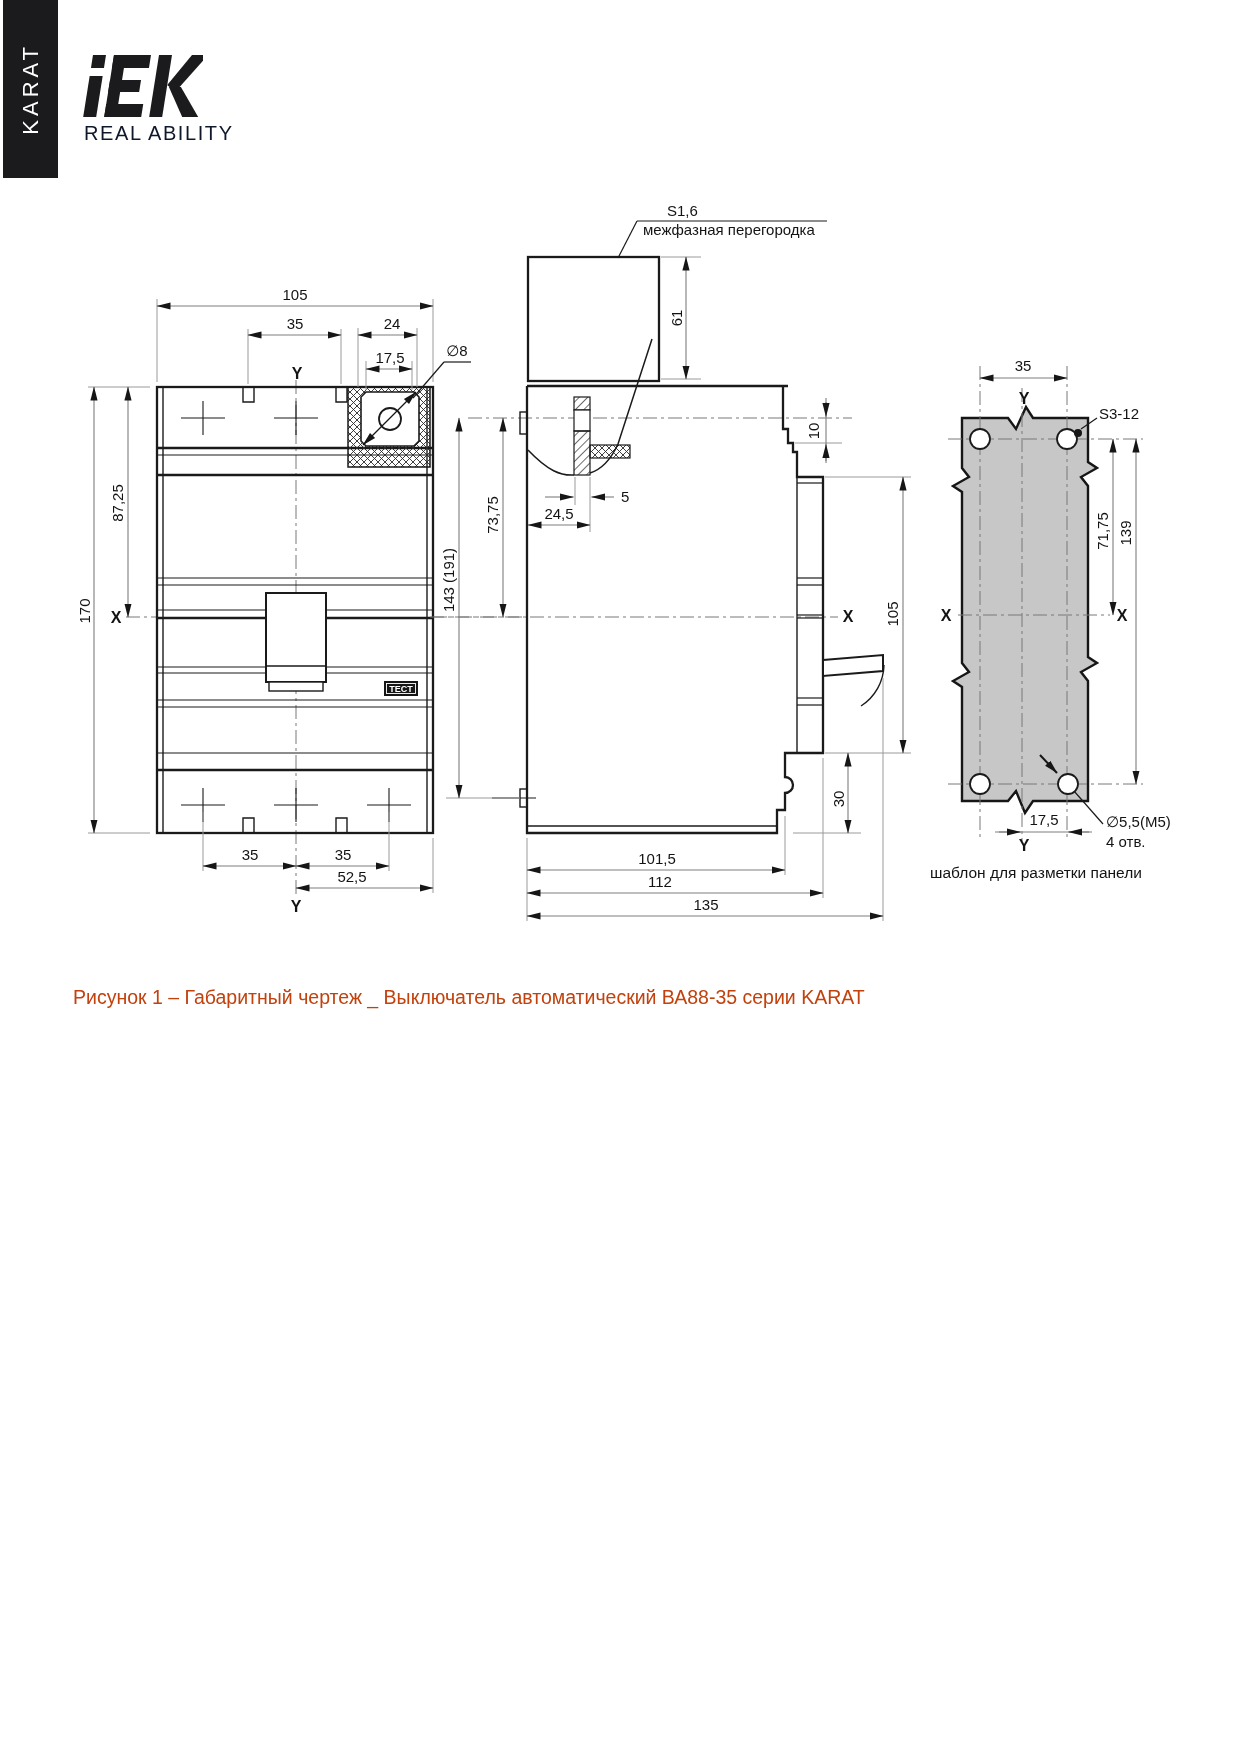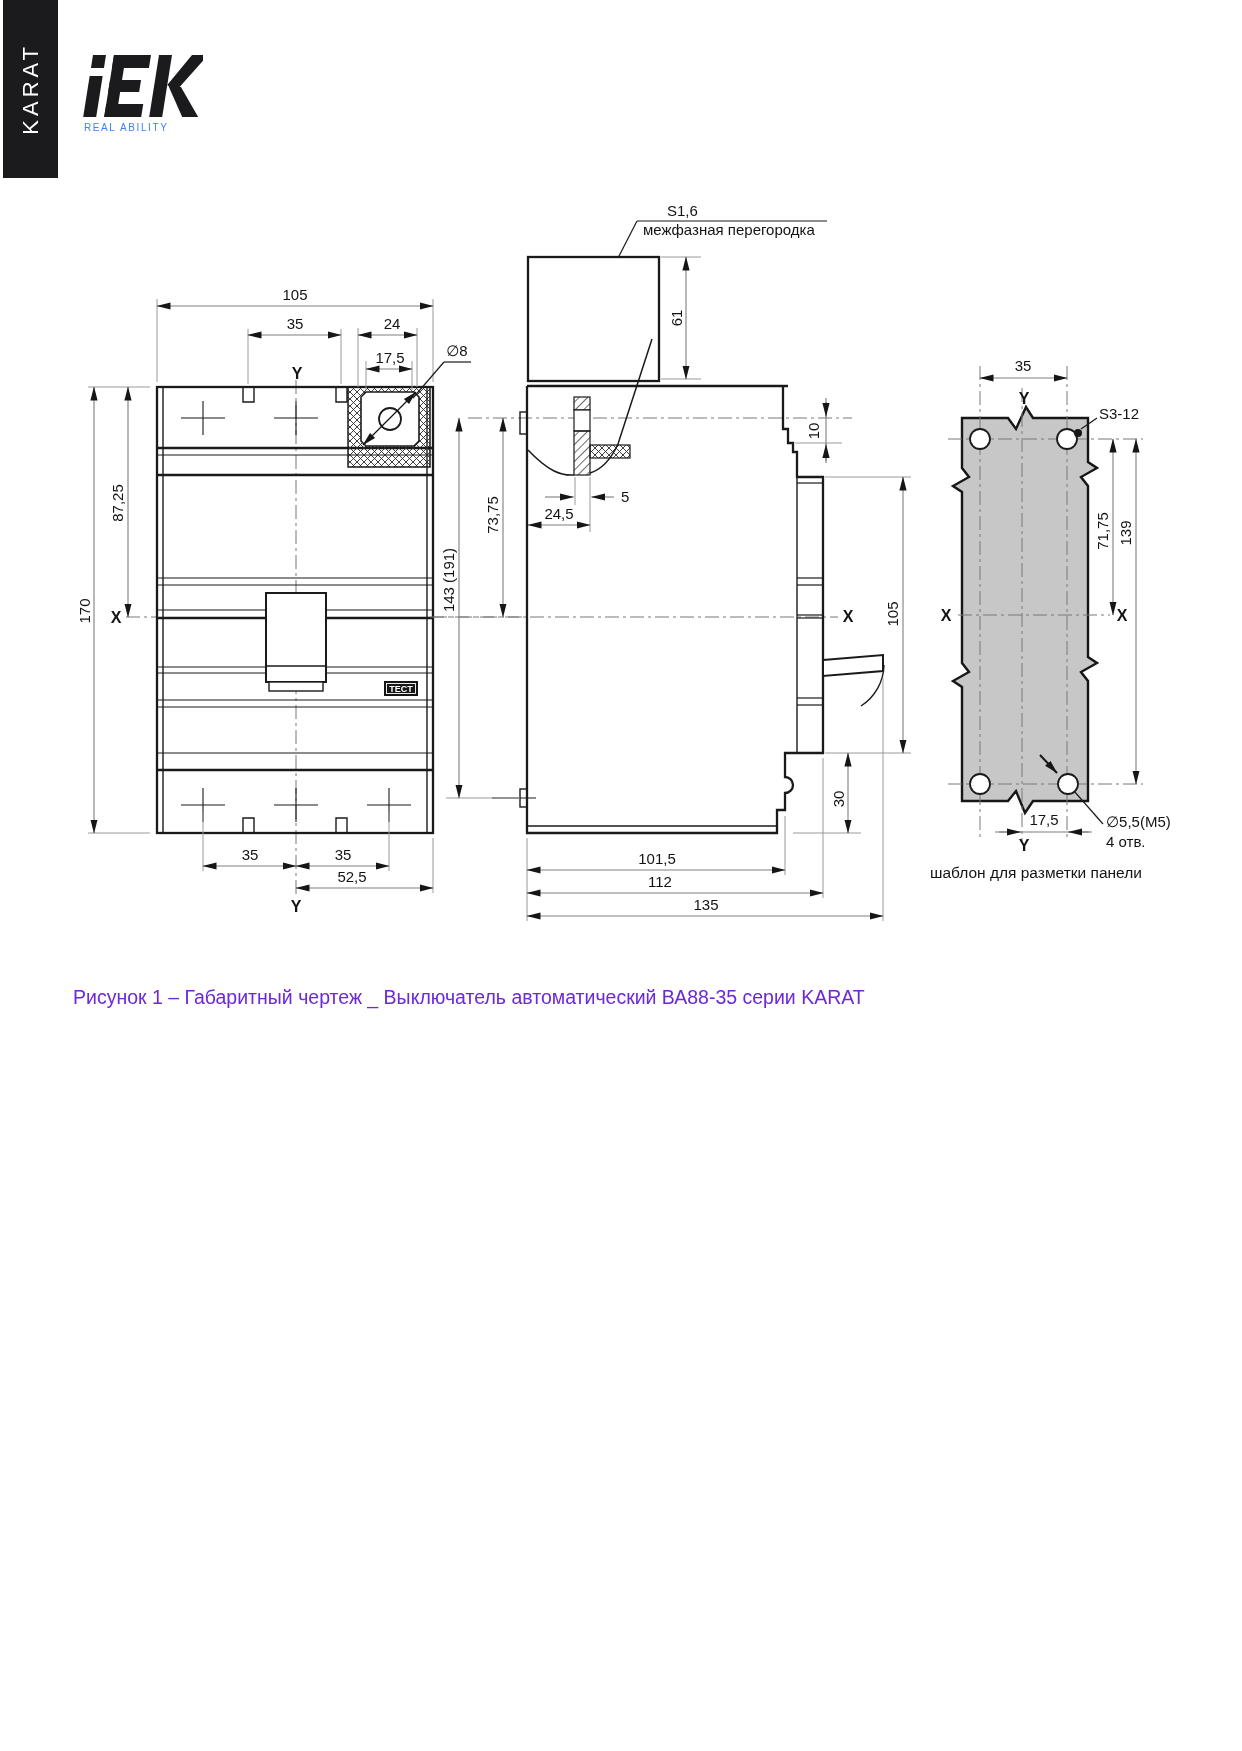--- a/index.html
+++ b/index.html
@@ -2,24 +2,24 @@
 <html><head>
 <meta charset="utf-8">
 <style>
   html,body{margin:0;padding:0;background:#fff;}
   .page{position:relative;width:1242px;height:1751px;background:#fff;overflow:hidden;
         font-family:"Liberation Sans","DejaVu Sans",sans-serif;}
   .karat-bar{position:absolute;left:3px;top:0;width:55px;height:178px;background:#1b1b1d;
              display:flex;align-items:center;justify-content:center;}
   .karat-bar span{writing-mode:vertical-rl;transform:rotate(180deg);color:#fff;
                   font-size:22px;letter-spacing:4px;font-weight:400;}
-  .tagline{position:absolute;left:84px;top:122px;font-size:10px;letter-spacing:1.6px;
-           color:#3b82f6;font-weight:500;}
+  .tagline{position:absolute;left:84px;top:122px;font-size:20px;letter-spacing:1.6px;
+           color:#0f172a;font-weight:500;}
   .logo-svg{position:absolute;left:83px;top:54px;}
-  .caption{position:absolute;left:73px;top:986px;font-size:19.5px;color:#6d28d9;}
+  .caption{position:absolute;left:73px;top:986px;font-size:19.5px;color:#c2410c;}
   svg{position:absolute;left:0;top:0;}
   .o2{stroke:#1a1a1a;stroke-width:2.3;fill:none;stroke-linejoin:miter;}
   .o1{stroke:#1a1a1a;stroke-width:1.4;fill:none;}
   .oL{stroke:#1a1a1a;stroke-width:1.2;fill:none;}
   .dl{stroke:#7e7e7e;stroke-width:1.1;fill:none;}
   .xl{stroke:#9a9a9a;stroke-width:1;fill:none;}
   .cl{stroke:#787878;stroke-width:1;fill:none;stroke-dasharray:14 4 3 4;}
   .cx{stroke:#1a1a1a;stroke-width:1.1;fill:none;}
   .txt{font:15px "Liberation Sans","DejaVu Sans",sans-serif;fill:#131313;}
   .bld{font:bold 16px "Liberation Sans","DejaVu Sans",sans-serif;fill:#131313;}

